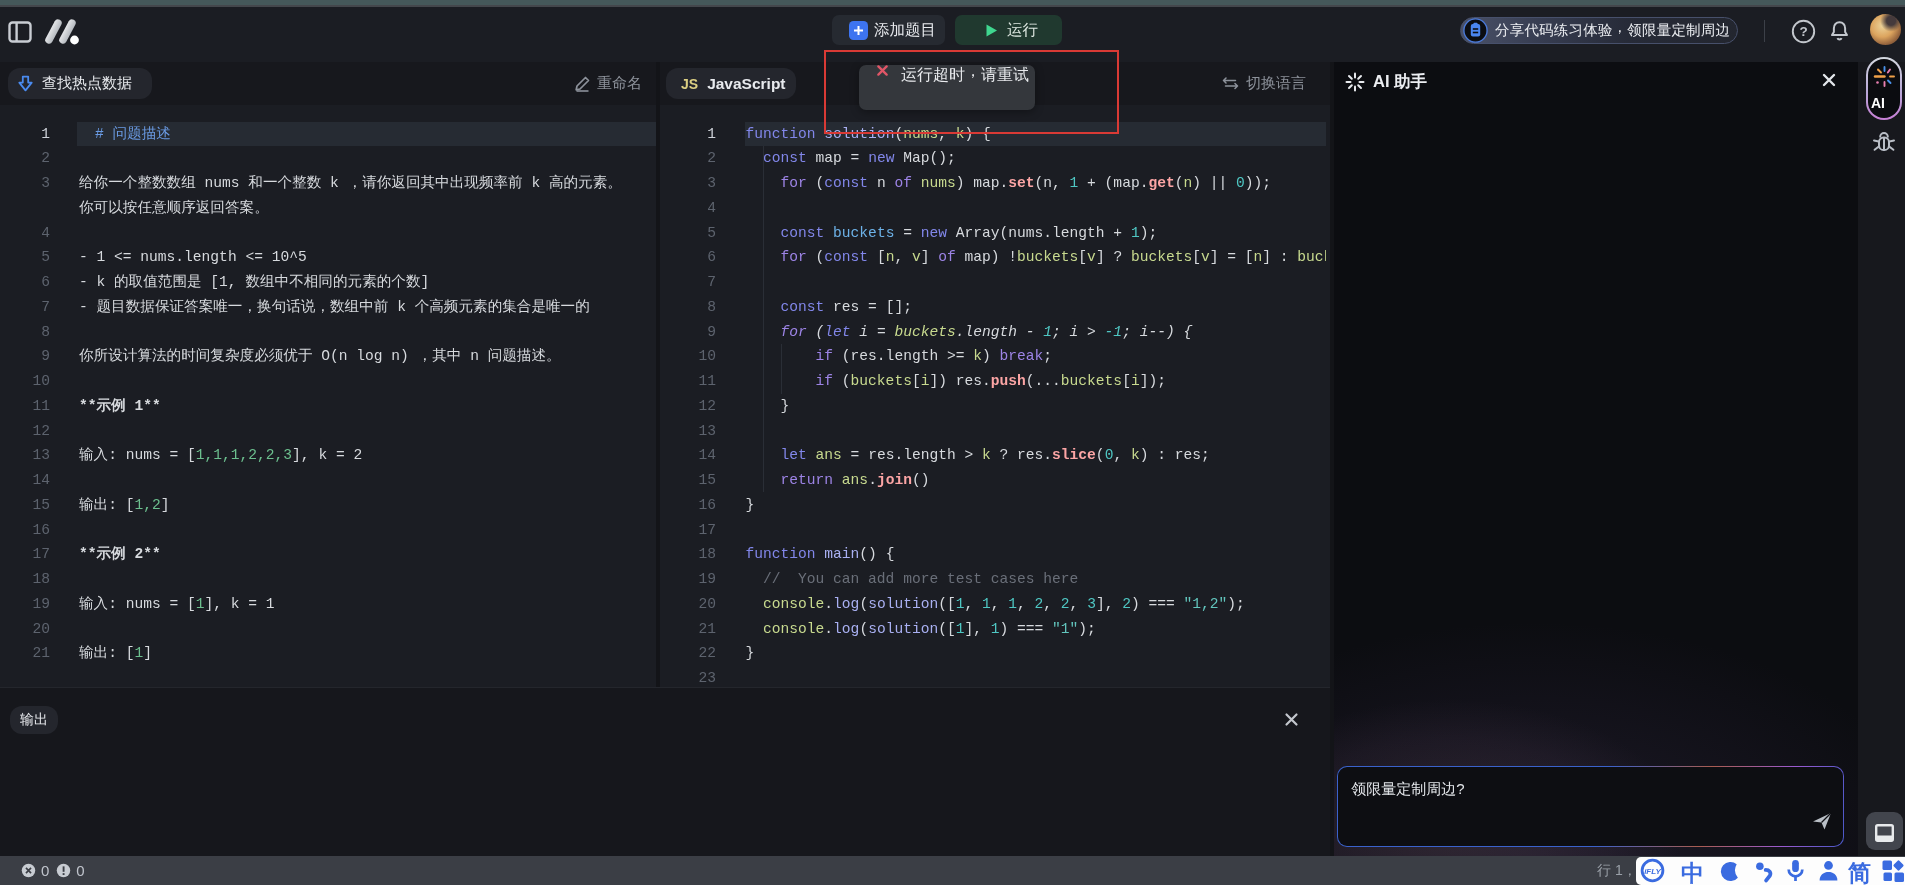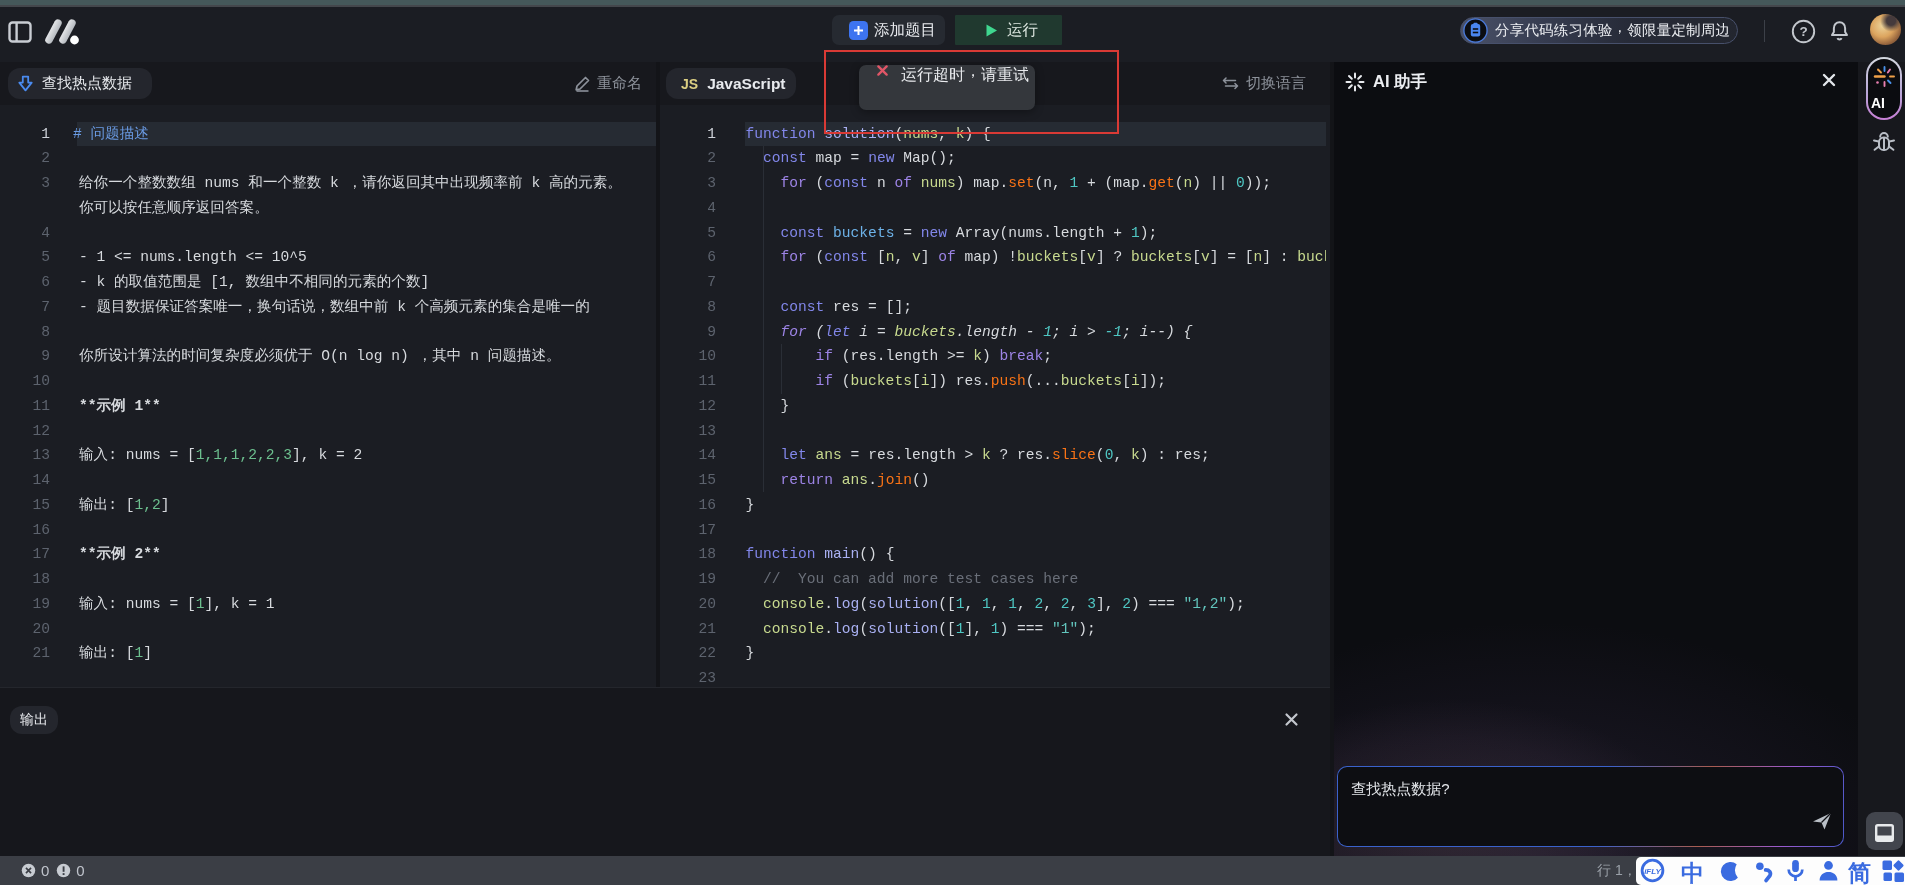--- a/index.html
+++ b/index.html
@@ -16,21 +16,21 @@
   .tab { position:absolute; background:#24262d; border-radius:12px; display:flex; align-items:center; }
   
   .ed { background:#1b1d23; overflow:hidden; }
   .row { height:24.76px; white-space:pre; font-size:14.6px; line-height:24.76px; color:#d7dade; position:relative;}
   .ln { display:inline-block; text-align:right; color:#5d636e; }
   .hl { position:absolute; top:0; height:24.76px; background:#262b33; }
   .kw { color:#8287ea; }   
   .ck { color:#9d84e6; }   
   .fn { color:#a9b0f2; }   
   .pm { color:#c8da8f; }   
-  .me { color:#f97316; }   
+  .me { color:#fca5a5;font-weight:bold; }   
   .nu { color:#4fc7c3; }   
   .st { color:#62c5bd; }   
   .cm { color:#6a6f79; }   
   .bd { color:#6db2e8; }   
   .gr { color:#6cbf8e; }   
   .hd { color:#6a9be4; }   
   .b  { font-weight:bold; }
 </style>
 </head>
 <body>
@@ -55,21 +55,21 @@
     <circle cx="30.5" cy="21" r="4.4" fill="#ffffff"></circle>
   </svg>
 
   <div class="abs" style="left:832px;top:15px;width:113px;height:30px;background:#262a31;border-radius:7px;display:flex;align-items:center;">
     <svg style="margin-left:17px" width="19" height="19" viewBox="0 0 19 19">
         <rect x="0" y="0" width="19" height="19" rx="4.5" fill="#3d74f0"></rect>
         <path d="M9.5 5v9M5 9.5h9" stroke="#fff" stroke-width="2"></path>
       </svg>
     <span style="color:#e8eaee;font-size:15.5px;margin-left:6px;">添加题目</span>
   </div>
-  <div class="abs" style="left:955px;top:15px;width:107px;height:30px;background:#20392f;border-radius:1px;display:flex;align-items:center;">
+  <div class="abs" style="left:955px;top:15px;width:107px;height:30px;background:#20392f;border-radius:7px;display:flex;align-items:center;">
     <svg style="margin-left:30px" width="13" height="15" viewBox="0 0 13 15">
         <path d="M1.5 1.5 L12 7.5 L1.5 13.5 Z" fill="#3fd68f"></path>
       </svg>
     <span style="color:#dfe8e2;font-size:15.5px;margin-left:9px;">运行</span>
   </div>
 
   <div class="abs" style="left:1460px;top:17px;width:278px;height:27px;border-radius:14px;background:linear-gradient(90deg,#4a5168 0%,#363c50 30%,#272b38 60%,#23262f 100%);border:1px solid #47506b;display:flex;align-items:center;">
     <svg style="margin-left:2px" width="25" height="25" viewBox="0 0 25 25">
         <circle cx="12.5" cy="12.5" r="11.6" fill="#0b0d12" stroke="#4a79d8" stroke-width="1.4"></circle>
         <rect x="7.8" y="6" width="9.4" height="12.6" rx="2" fill="#4a86f0"></rect>
@@ -98,21 +98,21 @@
     <span style="color:#e8eaee;font-size:15px;margin-left:8px;">查找热点数据</span>
   </div>
   <div class="abs" style="left:574px;top:74px;display:flex;align-items:center;color:#8d929b;font-size:15px;">
     <svg width="17" height="17" viewBox="0 0 17 17">
         <path d="M11.5 2.5l3 3L6 14l-3.8.8L3 11z" fill="none" stroke="#8d929b" stroke-width="1.7" stroke-linejoin="round"></path>
         <line x1="2.5" y1="16" x2="14.5" y2="16" stroke="#8d929b" stroke-width="1.6"></line>
       </svg>
     <span style="margin-left:6px;">重命名</span>
   </div>
   <div class="abs ed mono" id="led" style="left:0;top:105px;width:656px;height:582px;padding-top:16.5px;">
-      <div class="row"><div class="hl" style="left:77px;width:579px"></div><span class="ln" style="width:50px;color:#ced2d9">1</span><span style="margin-left:23px;position:relative;"><span class="hd"># 问题描述</span></span></div>
+      <div class="row"><div class="hl" style="left:77px;width:579px"></div><span class="ln" style="width:50px;color:#ced2d9">1</span><span style="margin-left:45px;position:relative;"><span class="hd"># 问题描述</span></span></div>
       <div class="row"><span class="ln" style="width:50px">2</span><span style="margin-left:29px;position:relative;"></span></div>
       <div class="row"><span class="ln" style="width:50px">3</span><span style="margin-left:29px;position:relative;">给你一个整数数组 nums 和一个整数 k ，请你返回其中出现频率前 k 高的元素。</span></div>
       <div class="row"><span class="ln" style="width:50px"></span><span style="margin-left:29px;position:relative;">你可以按任意顺序返回答案。</span></div>
       <div class="row"><span class="ln" style="width:50px">4</span><span style="margin-left:29px;position:relative;"></span></div>
       <div class="row"><span class="ln" style="width:50px">5</span><span style="margin-left:29px;position:relative;">- 1 &lt;= nums.length &lt;= 10^5</span></div>
       <div class="row"><span class="ln" style="width:50px">6</span><span style="margin-left:29px;position:relative;">- k 的取值范围是 [1, 数组中不相同的元素的个数]</span></div>
       <div class="row"><span class="ln" style="width:50px">7</span><span style="margin-left:29px;position:relative;">- 题目数据保证答案唯一，换句话说，数组中前 k 个高频元素的集合是唯一的</span></div>
       <div class="row"><span class="ln" style="width:50px">8</span><span style="margin-left:29px;position:relative;"></span></div>
       <div class="row"><span class="ln" style="width:50px">9</span><span style="margin-left:29px;position:relative;">你所设计算法的时间复杂度必须优于 O(n log n) ，其中 n 问题描述。</span></div>
       <div class="row"><span class="ln" style="width:50px">10</span><span style="margin-left:29px;position:relative;"></span></div>
@@ -209,21 +209,21 @@
         </g>
       </svg>
     <span style="color:#eceef2;font-size:16.5px;font-weight:bold;margin-left:8px;">AI 助手</span>
   </div>
   <svg class="abs" style="left:1821px;top:72px" width="16" height="16" viewBox="0 0 16 16">
       <path d="M3 3l10 10M13 3L3 13" stroke="#e3e6ea" stroke-width="2.4" stroke-linecap="round"></path>
     </svg>
 
   <div class="abs" style="left:1337px;top:766px;width:507px;height:81px;border-radius:10px;padding:1.3px;background:linear-gradient(100deg,#3a62cc 0%,#3a62cc 52%,#a85c50 72%,#9a5ad0 88%,#4a58c8 100%);">
     <div style="width:100%;height:100%;border-radius:9px;background:#0d0e12;position:relative;">
-      <div style="position:absolute;left:13px;top:13px;color:#e3e6ea;font-size:15px;">查找热点数据?</div>
+      <div style="position:absolute;left:13px;top:13px;color:#e3e6ea;font-size:15px;">领限量定制周边?</div>
       <svg style="position:absolute;right:10px;bottom:14px" width="22" height="22" viewBox="0 0 22 22">
           <path d="M2 11.5 L20 3 L13.5 19.5 L10.5 12.5 Z" fill="#b9bfc6"></path>
           <path d="M10.5 12.5 L20 3" stroke="#0d0e12" stroke-width="1.2"></path>
         </svg>
     </div>
   </div>
 
   <div class="abs" style="left:1858px;top:62px;width:47px;height:794px;background:#17181d;"></div>
   <div class="abs" style="left:1866px;top:57px;width:36px;height:63px;border-radius:18px;padding:1.6px;background:linear-gradient(180deg,#d4d9e0 0%,#b9a8d8 55%,#c77fd6 100%);">
     <div style="width:100%;height:100%;border-radius:17px;background:#0b0c10;position:relative;">

